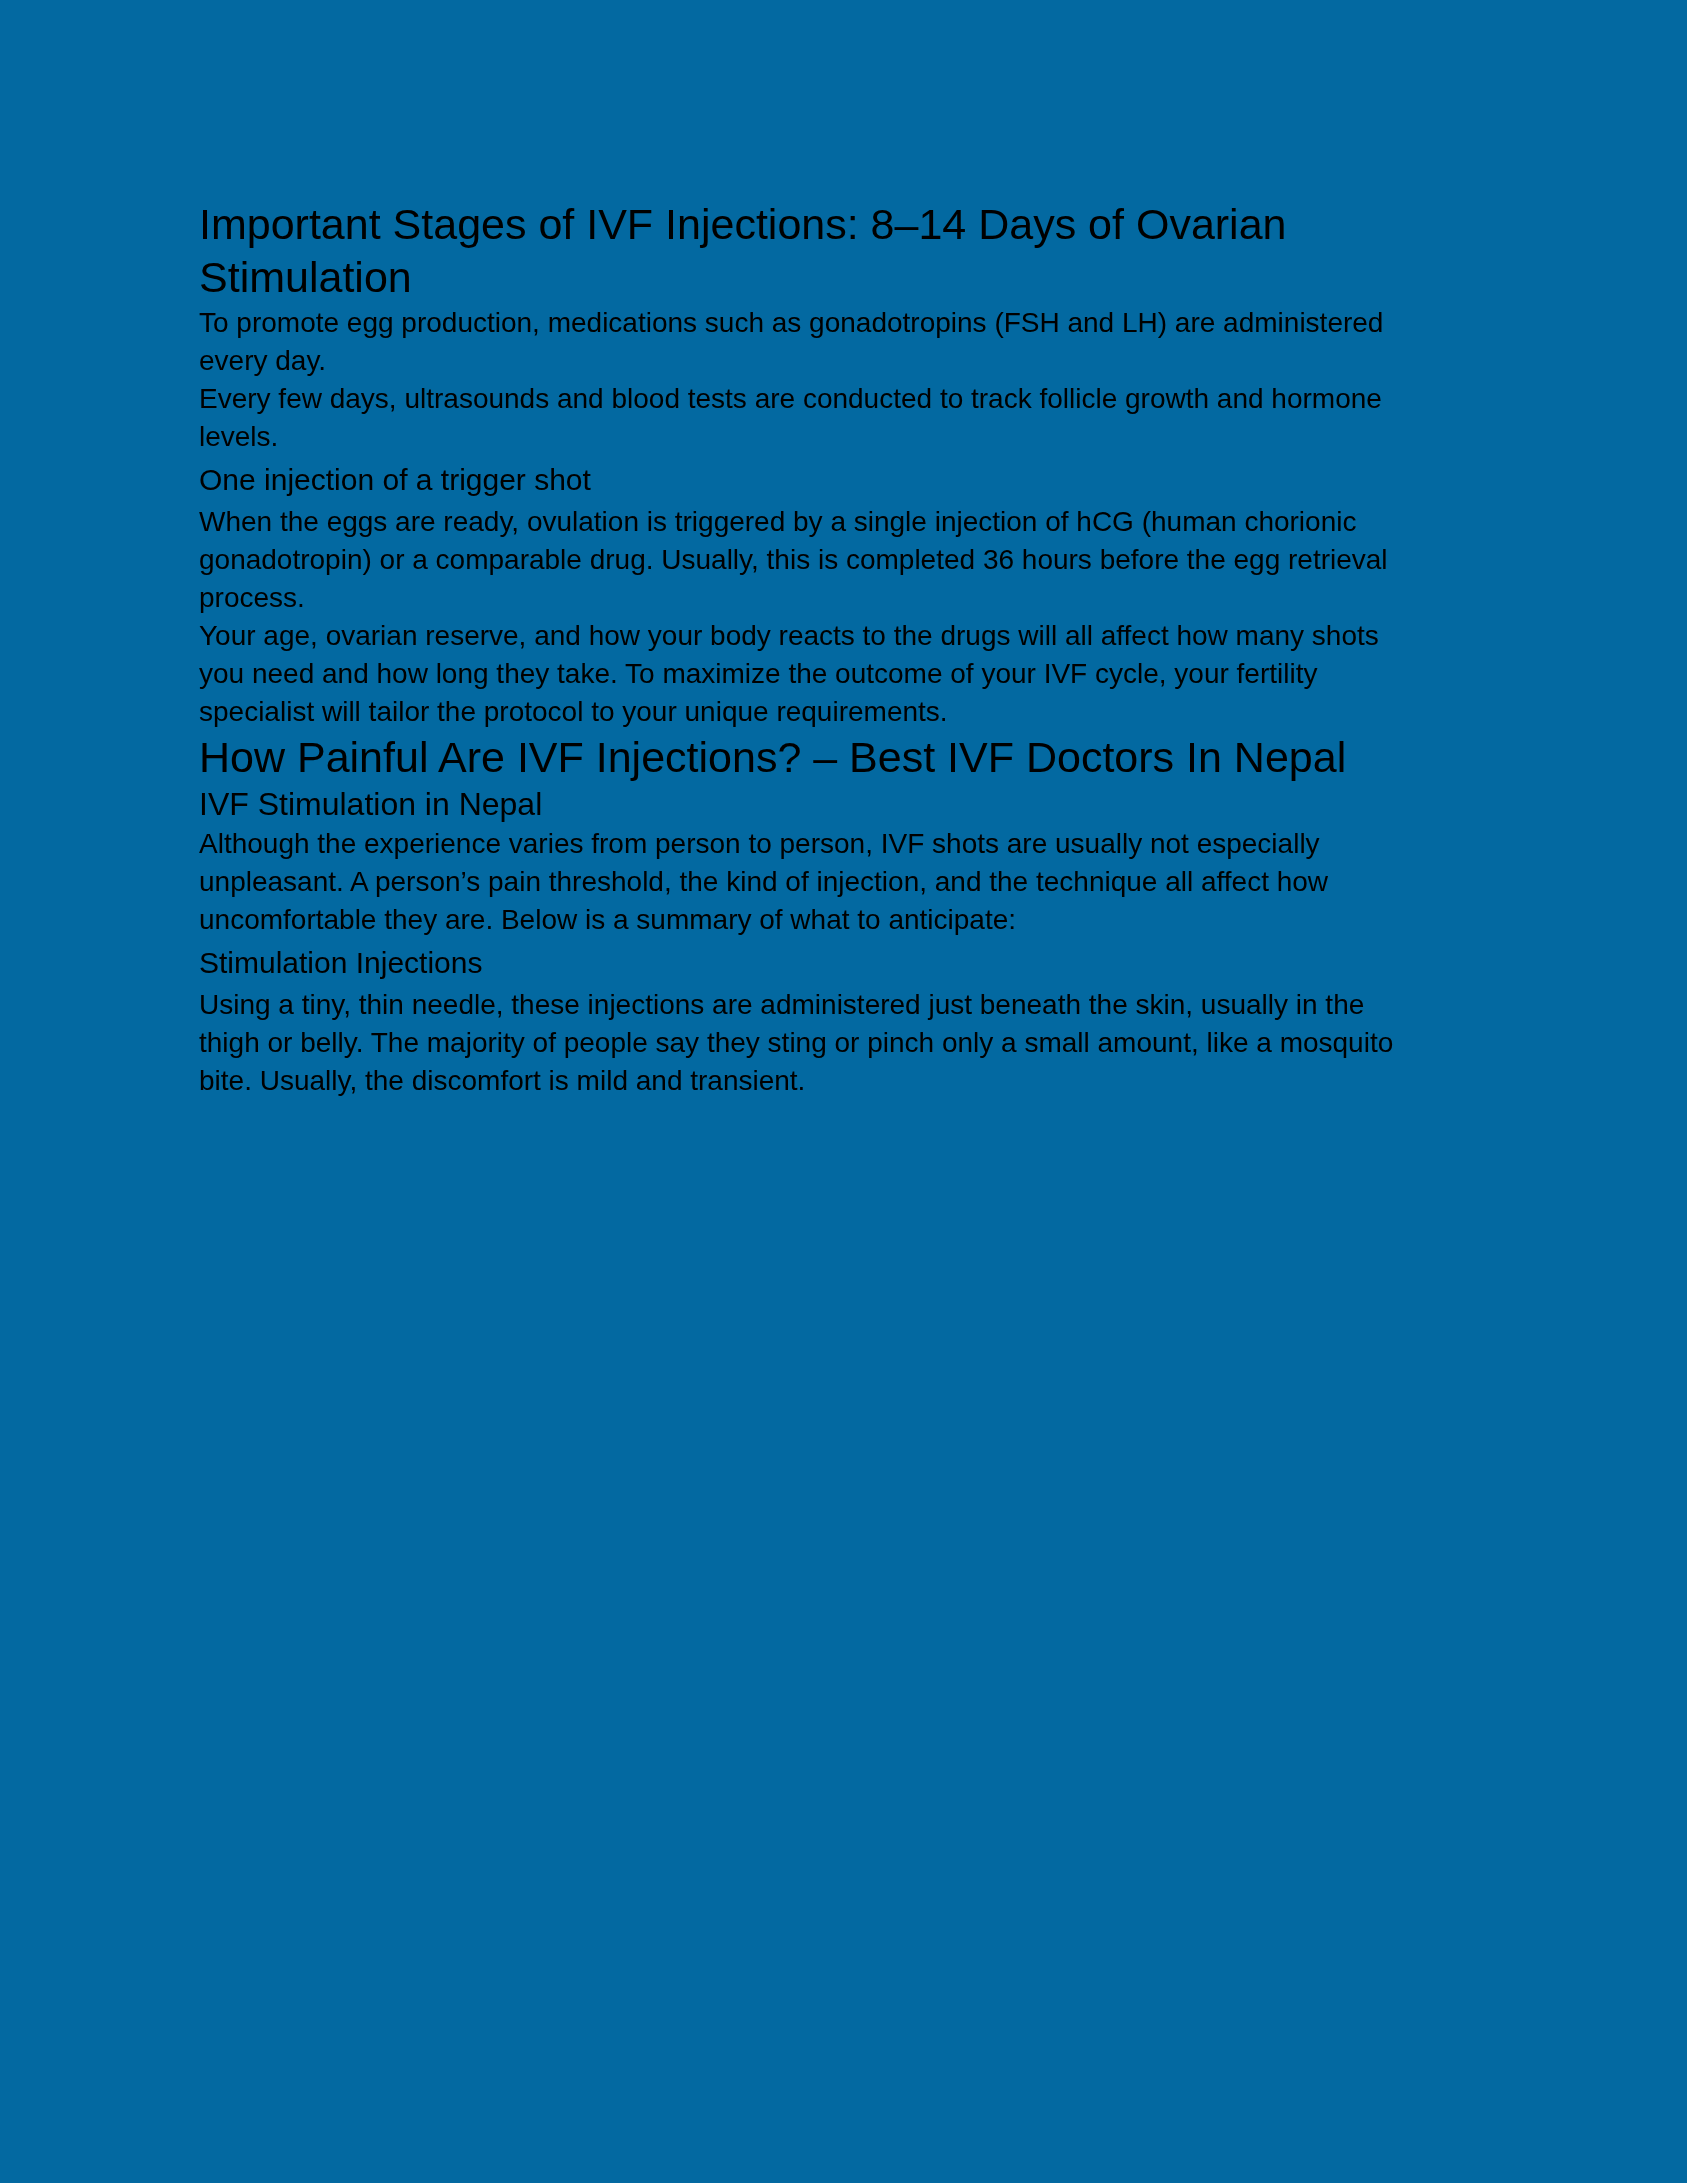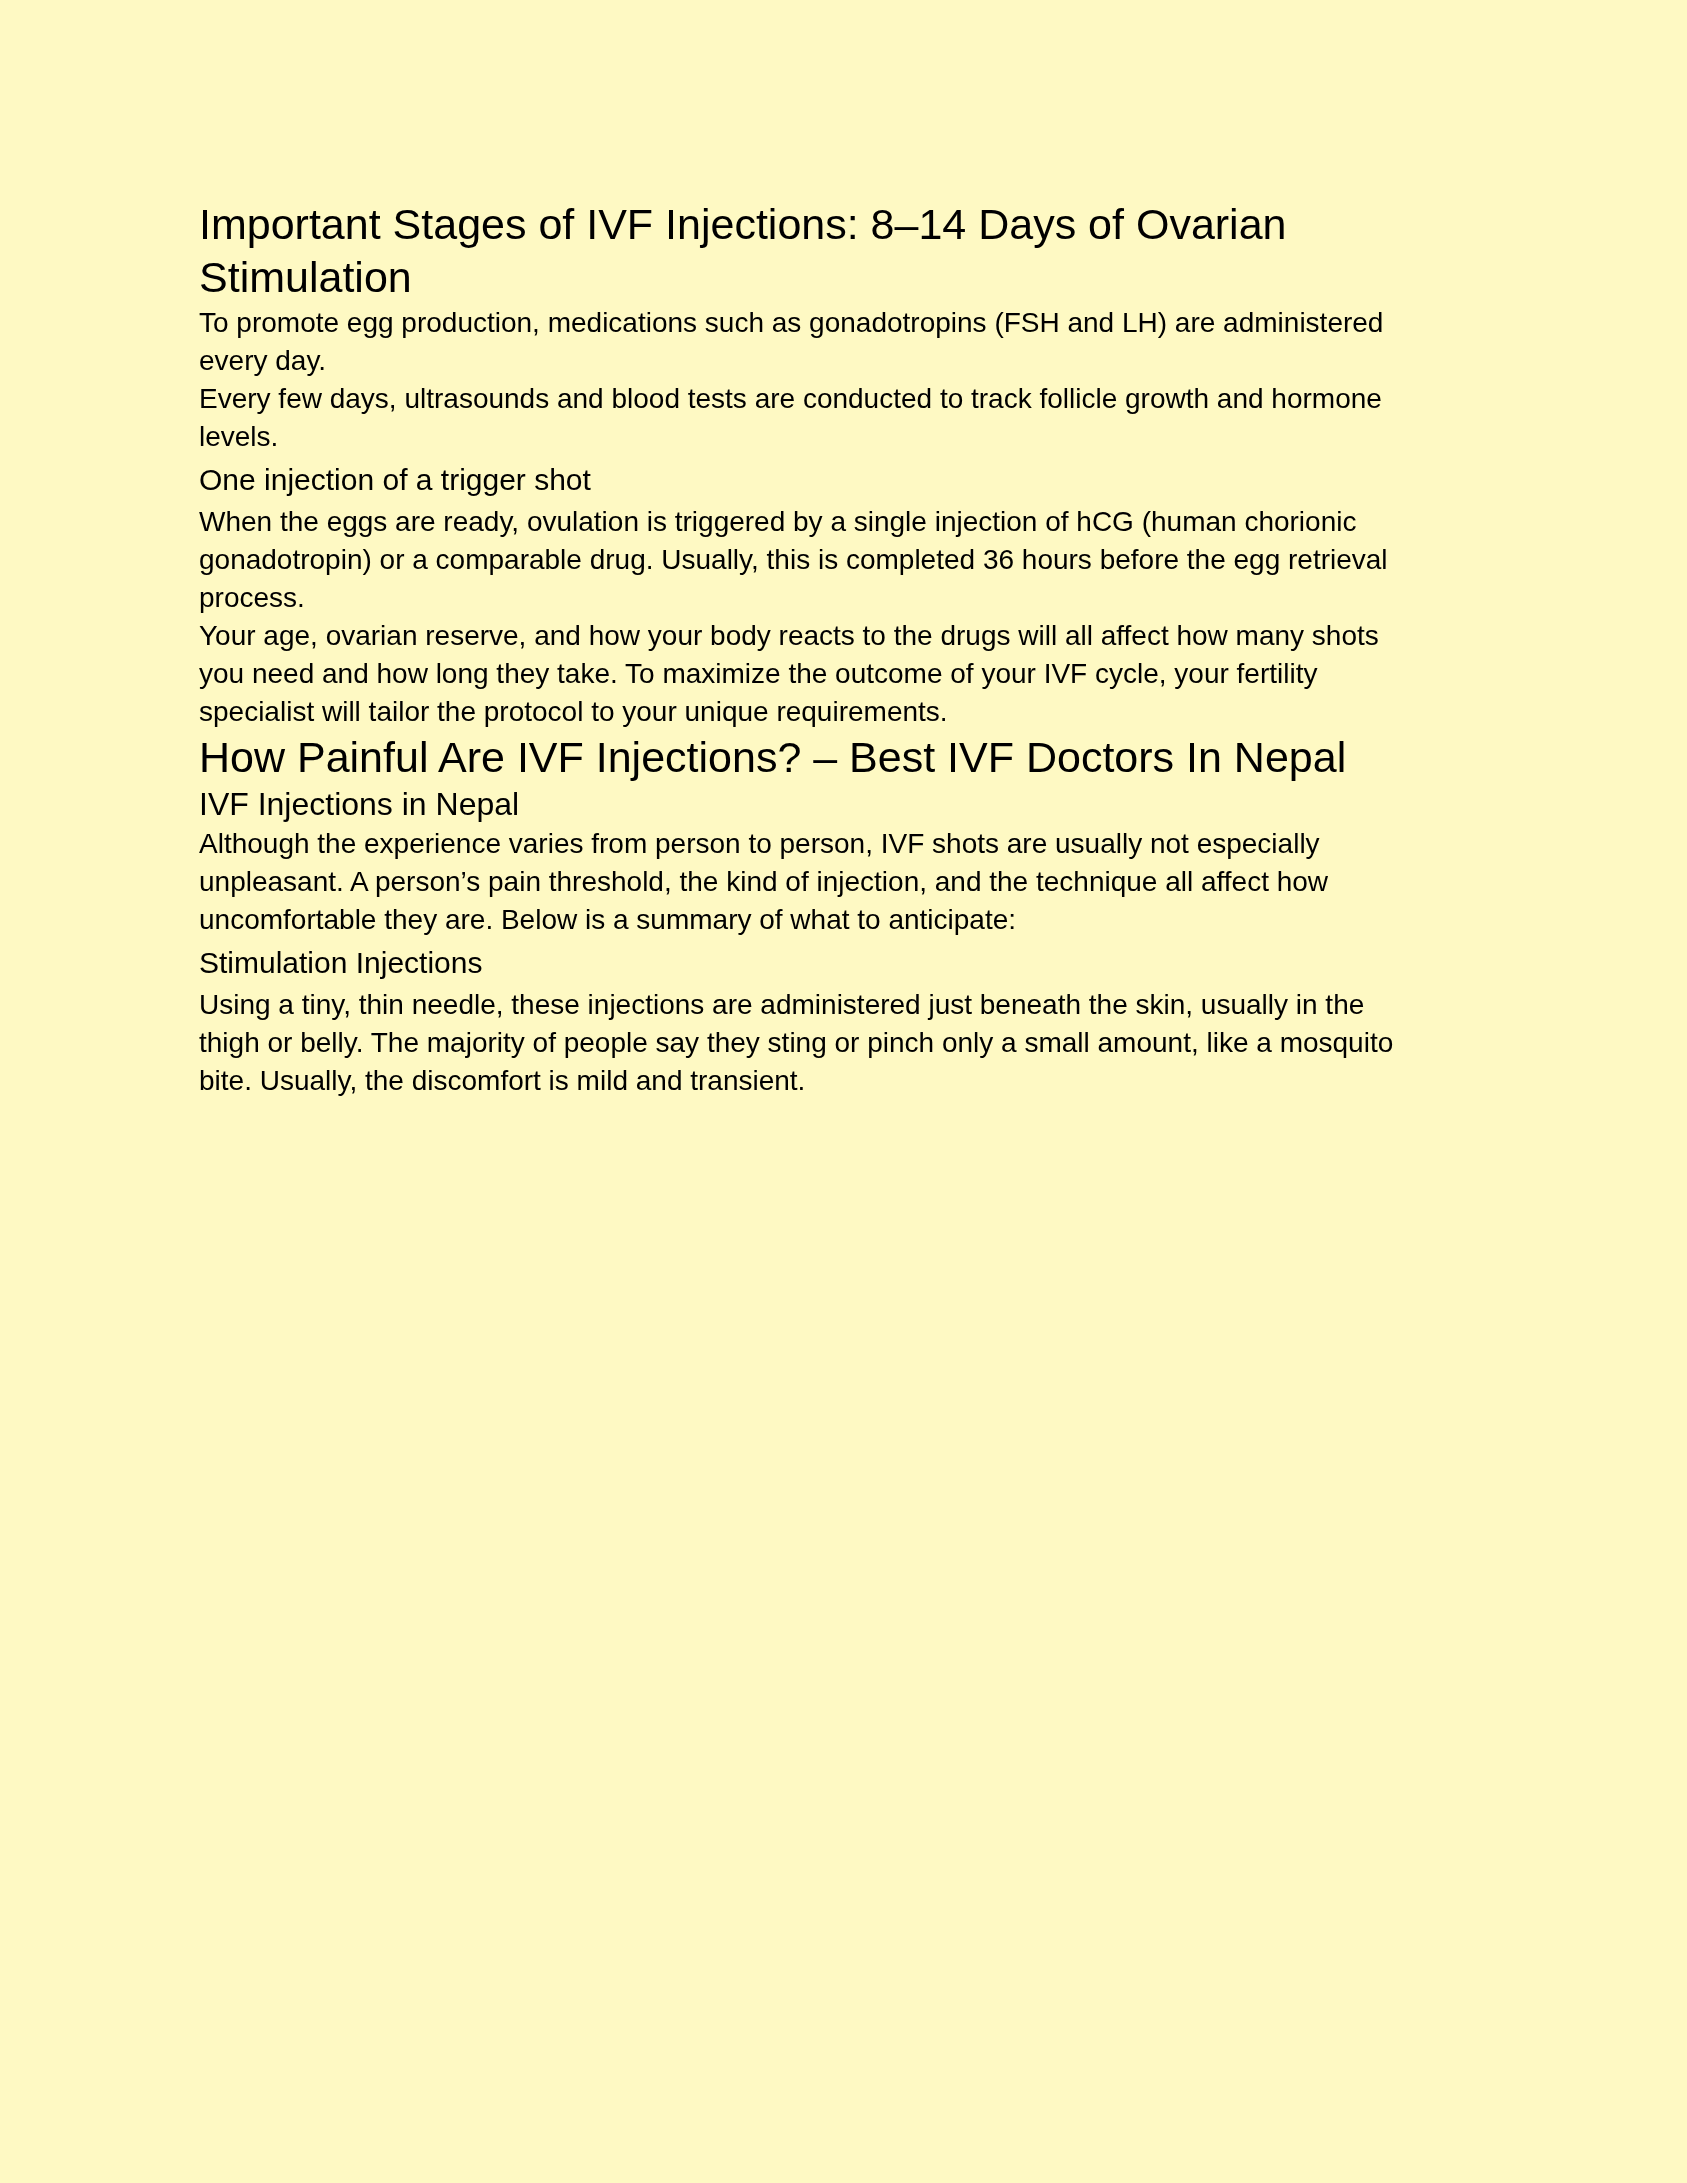--- a/index.html
+++ b/index.html
@@ -4,21 +4,21 @@
 <style>
   html, body {
     margin: 0;
     padding: 0;
     background: #ffffff;
   }
   .page {
     position: relative;
     width: 1687px;
     height: 2183px;
-    background: #fef9c3;
+    background: #0369a1;
     overflow: hidden;
     font-family: "Liberation Sans", "DejaVu Sans", sans-serif;
     color: #000000;
   }
   .doc {
     box-sizing: content-box;
     width: 1208px;
     padding-left: 199px;
     padding-top: 198px;
   }
@@ -70,21 +70,21 @@
     <p class="doc-p mt-p2">Every few days, ultrasounds and blood tests are conducted to track follicle growth and hormone levels.</p>
 
     <h2 class="doc-h2 mt-h2a">One injection of a trigger shot</h2>
 
     <p class="doc-p mt-p3">When the eggs are ready, ovulation is triggered by a single injection of hCG (human chorionic gonadotropin) or a comparable drug. Usually, this is completed 36 hours before the egg retrieval process.</p>
 
     <p class="doc-p mt-p4">Your age, ovarian reserve, and how your body reacts to the drugs will all affect how many shots you need and how long they take. To maximize the outcome of your IVF cycle, your fertility specialist will tailor the protocol to your unique requirements.</p>
 
     <h1 class="doc-h1 mt-h1b">How Painful Are IVF Injections? – Best IVF Doctors In Nepal</h1>
 
-    <h3 class="doc-h3 mt-h3">IVF Injections in Nepal</h3>
+    <h3 class="doc-h3 mt-h3">IVF Stimulation in Nepal</h3>
 
     <p class="doc-p mt-p5">Although the experience varies from person to person, IVF shots are usually not especially unpleasant. A person’s pain threshold, the kind of injection, and the technique all affect how uncomfortable they are. Below is a summary of what to anticipate:</p>
 
     <h2 class="doc-h2 mt-h2b">Stimulation Injections</h2>
 
     <p class="doc-p mt-p6">Using a tiny, thin needle, these injections are administered just beneath the skin, usually in the thigh or belly. The majority of people say they sting or pinch only a small amount, like a mosquito bite. Usually, the discomfort is mild and transient.</p>
 
   </main>
 </div>
 

